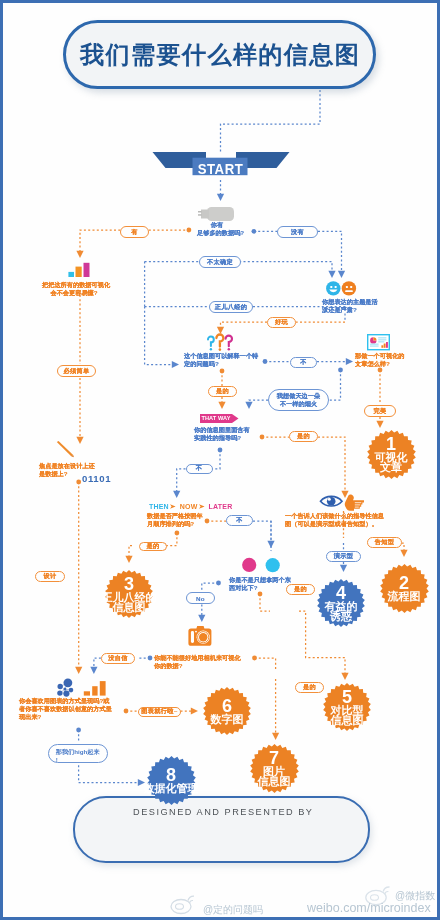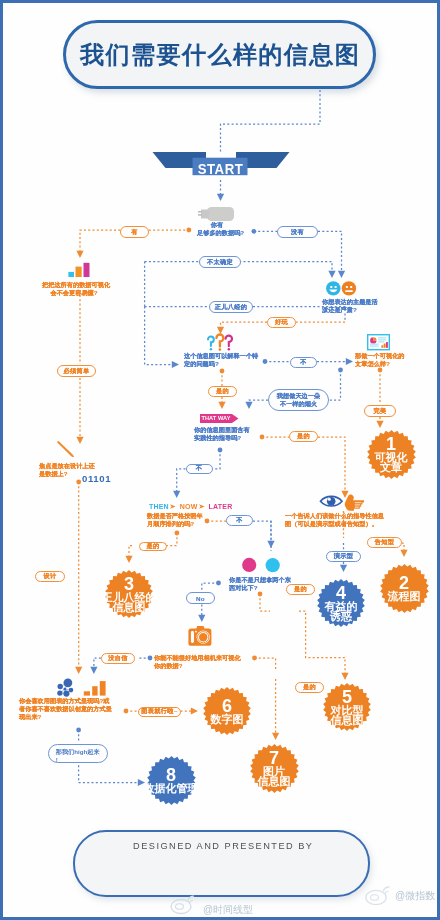--- a/index.html
+++ b/index.html
@@ -34,21 +34,21 @@
 
   
   .badge{position:absolute;display:flex;flex-direction:column;align-items:center;
          justify-content:center;color:#fff;text-align:center;}
   .badge .num{font-size:18px;font-weight:700;line-height:17px;}
   .badge .cap{font-size:11px;font-weight:700;line-height:9.4px;white-space:pre;}
   .badge-inner{position:absolute;left:0;top:0;width:100%;height:100%;display:flex;
         flex-direction:column;align-items:center;justify-content:center;}
 
   
-  #footer-box{left:72.5px;top:830px;width:297.5px;height:67px;box-sizing:border-box;
+  #footer-box{left:72.5px;top:796px;width:297.5px;height:67px;box-sizing:border-box;
      border:2.4px solid #3a6db2;border-radius:33px;background:#f3f5f7;
      box-shadow:2px 3px 7px rgba(130,150,170,.25);}
   #footer-sub{position:absolute;left:0;top:9px;width:297.5px;text-align:center;
      font-size:9.2px;color:#4d5257;letter-spacing:1.5px;}
   #footer-main{position:absolute;left:26.8px;top:29.4px;width:242.5px;height:24.3px;
      background:#ef5661;color:#ffffff;font-weight:700;
      display:flex;align-items:center;justify-content:center;overflow:hidden;}
   #footer-main span{font-size:23px;line-height:23px;letter-spacing:-0.4px;white-space:nowrap;
      transform:scaleX(0.80);transform-origin:center;display:inline-block;}
   .wm{font-size:10px;color:#b7c6d2;position:absolute;white-space:nowrap;}
@@ -292,28 +292,29 @@
   <div id="footer-box" class="abs">
     <span id="footer-sub">DESIGNED AND PRESENTED BY</span>
   </div>
 
   <svg class="abs" style="left:170px;top:895px;" width="28" height="20" viewBox="0 0 28 20">
     <ellipse cx="11" cy="11.5" rx="10" ry="7" fill="none" stroke="#d4dde5" stroke-width="1.3"></ellipse>
     <ellipse cx="9.5" cy="11.5" rx="4" ry="2.8" fill="none" stroke="#d4dde5" stroke-width="1.1"></ellipse>
     <path d="M18 5.5 A6 6 0 0 1 24 1.2" fill="none" stroke="#d4dde5" stroke-width="1.3"></path>
     <path d="M19.5 8.2 A3.2 3.2 0 0 1 23 5.5" fill="none" stroke="#d4dde5" stroke-width="1.1"></path>
   </svg>
-  <span class="wm" style="left:202.9px;top:902.5px;">@时间线型</span>
+  <span class="wm" style="left:202.9px;top:902.5px;">@定的问题吗</span>
   <svg class="abs" style="left:365px;top:885px;" width="30" height="22" viewBox="0 0 30 22">
     <ellipse cx="11" cy="12.5" rx="10.2" ry="7.2" fill="none" stroke="#dbe3ea" stroke-width="1.3"></ellipse>
     <ellipse cx="9.5" cy="12.5" rx="4" ry="2.8" fill="none" stroke="#dbe3ea" stroke-width="1.1"></ellipse>
     <path d="M18.2 6.5 A6.2 6.2 0 0 1 24.5 2.0" fill="none" stroke="#dbe3ea" stroke-width="1.3"></path>
     <path d="M19.8 9.2 A3.3 3.3 0 0 1 23.4 6.5" fill="none" stroke="#dbe3ea" stroke-width="1.1"></path>
   </svg>
   <span class="wm" style="left:395px;top:889px;">@微指数</span>
+  <span class="wm" style="left:307px;top:900.5px;font-size:12.5px;">weibo.com/microindex</span>
 
   <div id="dyn">
       <div class="q q-b" style="left: 197px; top: 221px; width: 40px; text-align: center;">你有
 足够多的数据吗?</div>
       <div class="q q-o" style="left: 42px; top: 281px; width: 64px; text-align: center;">把把这所有的数据可视化
 会不会更容易懂?</div>
       <div class="q q-b" style="left: 322px; top: 298px;">你想表达的主题是活
 泼还是严肃?</div>
       <div class="q q-b" style="left: 184px; top: 352px;">这个信息图可以解释一个特
 定的问题吗?</div>

